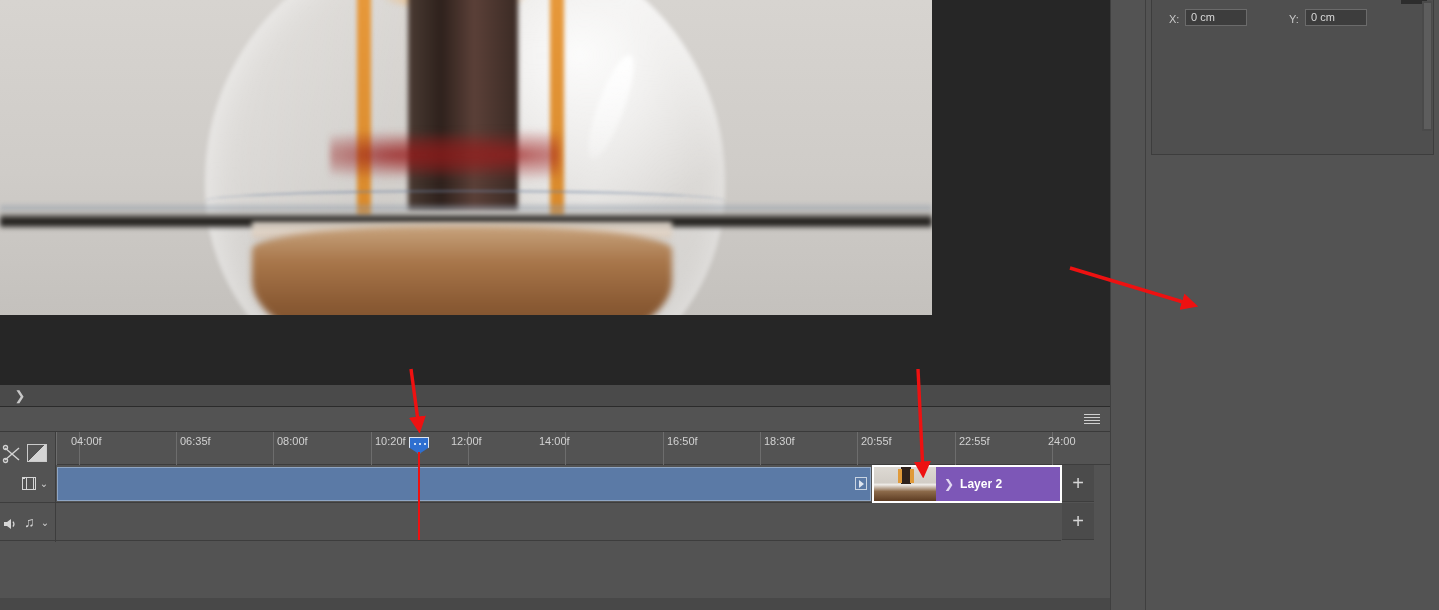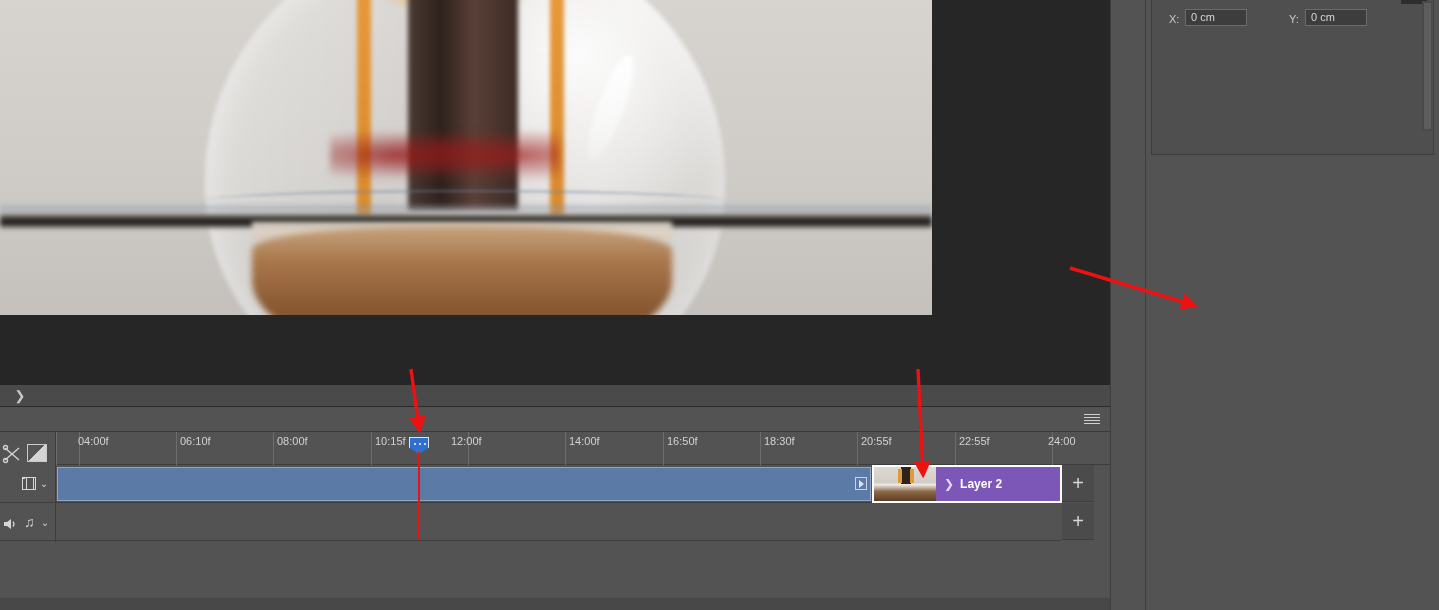--- a/index.html
+++ b/index.html
@@ -340,26 +340,26 @@
         <div class="tick major" style="left:217px"></div>
         <div class="tick major" style="left:315px"></div>
         <div class="tick major" style="left:412px"></div>
         <div class="tick major" style="left:509px"></div>
         <div class="tick major" style="left:607px"></div>
         <div class="tick major" style="left:704px"></div>
         <div class="tick major" style="left:801px"></div>
         <div class="tick major" style="left:899px"></div>
         <div class="tick major" style="left:996px"></div>
       </div>
-      <div class="tlabel" style="left:22px">04:00f</div>
-      <div class="tlabel" style="left:124px">06:10f</div>
+      <div class="tlabel" style="left:15px">04:00f</div>
+      <div class="tlabel" style="left:124px">06:35f</div>
       <div class="tlabel" style="left:221px">08:00f</div>
-      <div class="tlabel" style="left:319px">10:15f</div>
+      <div class="tlabel" style="left:319px">10:20f</div>
       <div class="tlabel" style="left:395px">12:00f</div>
-      <div class="tlabel" style="left:513px">14:00f</div>
+      <div class="tlabel" style="left:483px">14:00f</div>
       <div class="tlabel" style="left:611px">16:50f</div>
       <div class="tlabel" style="left:708px">18:30f</div>
       <div class="tlabel" style="left:805px">20:55f</div>
       <div class="tlabel" style="left:903px">22:55f</div>
       <div class="tlabel" style="left:992px">24:00</div>
     </div>
 
     <div class="playhead" style="left:419px">
       <div class="head">
         <span></span>

